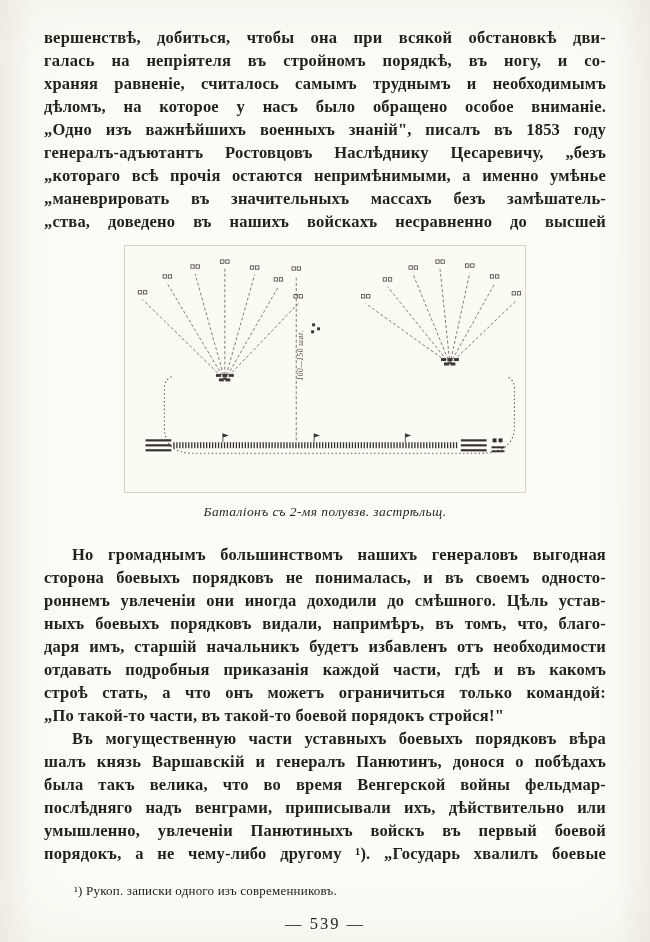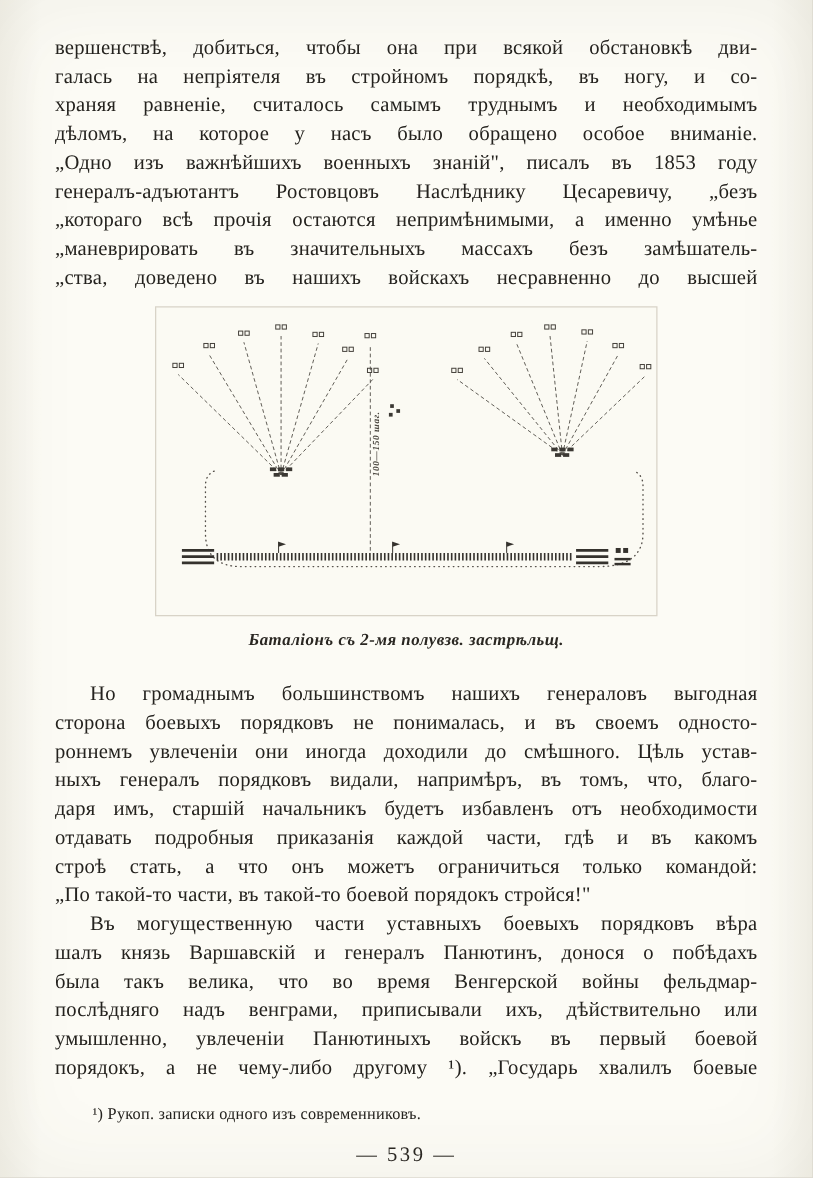--- a/index.html
+++ b/index.html
@@ -18,29 +18,29 @@
   .content {
     padding: 26px 44px 0 44px;
     font-size: 16.5px;
     line-height: 23px;
     letter-spacing: 0.2px;
   }
   .paragraph { margin: 0; }
   .line {
     text-align: justify;
     text-align-last: justify;
+    font-weight: bold;
   }
   .line.last { text-align-last: start; }
   .paragraph.indent .line:first-child { text-indent: 28px; }
 
   figure {
     margin: 12px auto 20px auto;
     width: 402px;
     text-align: center;
-    font-weight: bold;
   }
   .figure-frame {
     border: 1px solid rgba(125, 112, 86, 0.28);
     background: #fbfaf3;
     padding: 2px;
   }
   .caption {
     font-style: italic;
     font-size: 13.5px;
     letter-spacing: 0.4px;
@@ -178,21 +178,21 @@
           <text transform="translate(177 108) rotate(-90)" text-anchor="middle" font-size="7.5" font-style="italic" fill="#4a463f" letter-spacing="0.5">100—150 шаг.</text>
         </svg>
       </div>
       <figcaption class="caption">Баталіонъ съ 2-мя полувзв. застрѣльщ.</figcaption>
     </figure>
 
     <div class="paragraph indent">
         <div class="line">Но громаднымъ большинствомъ нашихъ генераловъ выгодная</div>
         <div class="line">сторона боевыхъ порядковъ не понималась, и въ своемъ односто-</div>
         <div class="line">роннемъ увлеченіи они иногда доходили до смѣшного. Цѣль устав-</div>
-        <div class="line">ныхъ генералъ порядковъ видали, напримѣръ, въ томъ, что, благо-</div>
+        <div class="line">ныхъ боевыхъ порядковъ видали, напримѣръ, въ томъ, что, благо-</div>
         <div class="line">даря имъ, старшій начальникъ будетъ избавленъ отъ необходимости</div>
         <div class="line">отдавать подробныя приказанія каждой части, гдѣ и въ какомъ</div>
         <div class="line">строѣ стать, а что онъ можетъ ограничиться только командой:</div>
         <div class="line last">„По такой-то части, въ такой-то боевой порядокъ стройся!"</div>
       </div>
 
     <div class="paragraph indent">
         <div class="line">Въ могущественную части уставныхъ боевыхъ порядковъ вѣра</div>
         <div class="line">шалъ князь Варшавскій и генералъ Панютинъ, донося о побѣдахъ</div>
         <div class="line">была такъ велика, что во время Венгерской войны фельдмар-</div>

